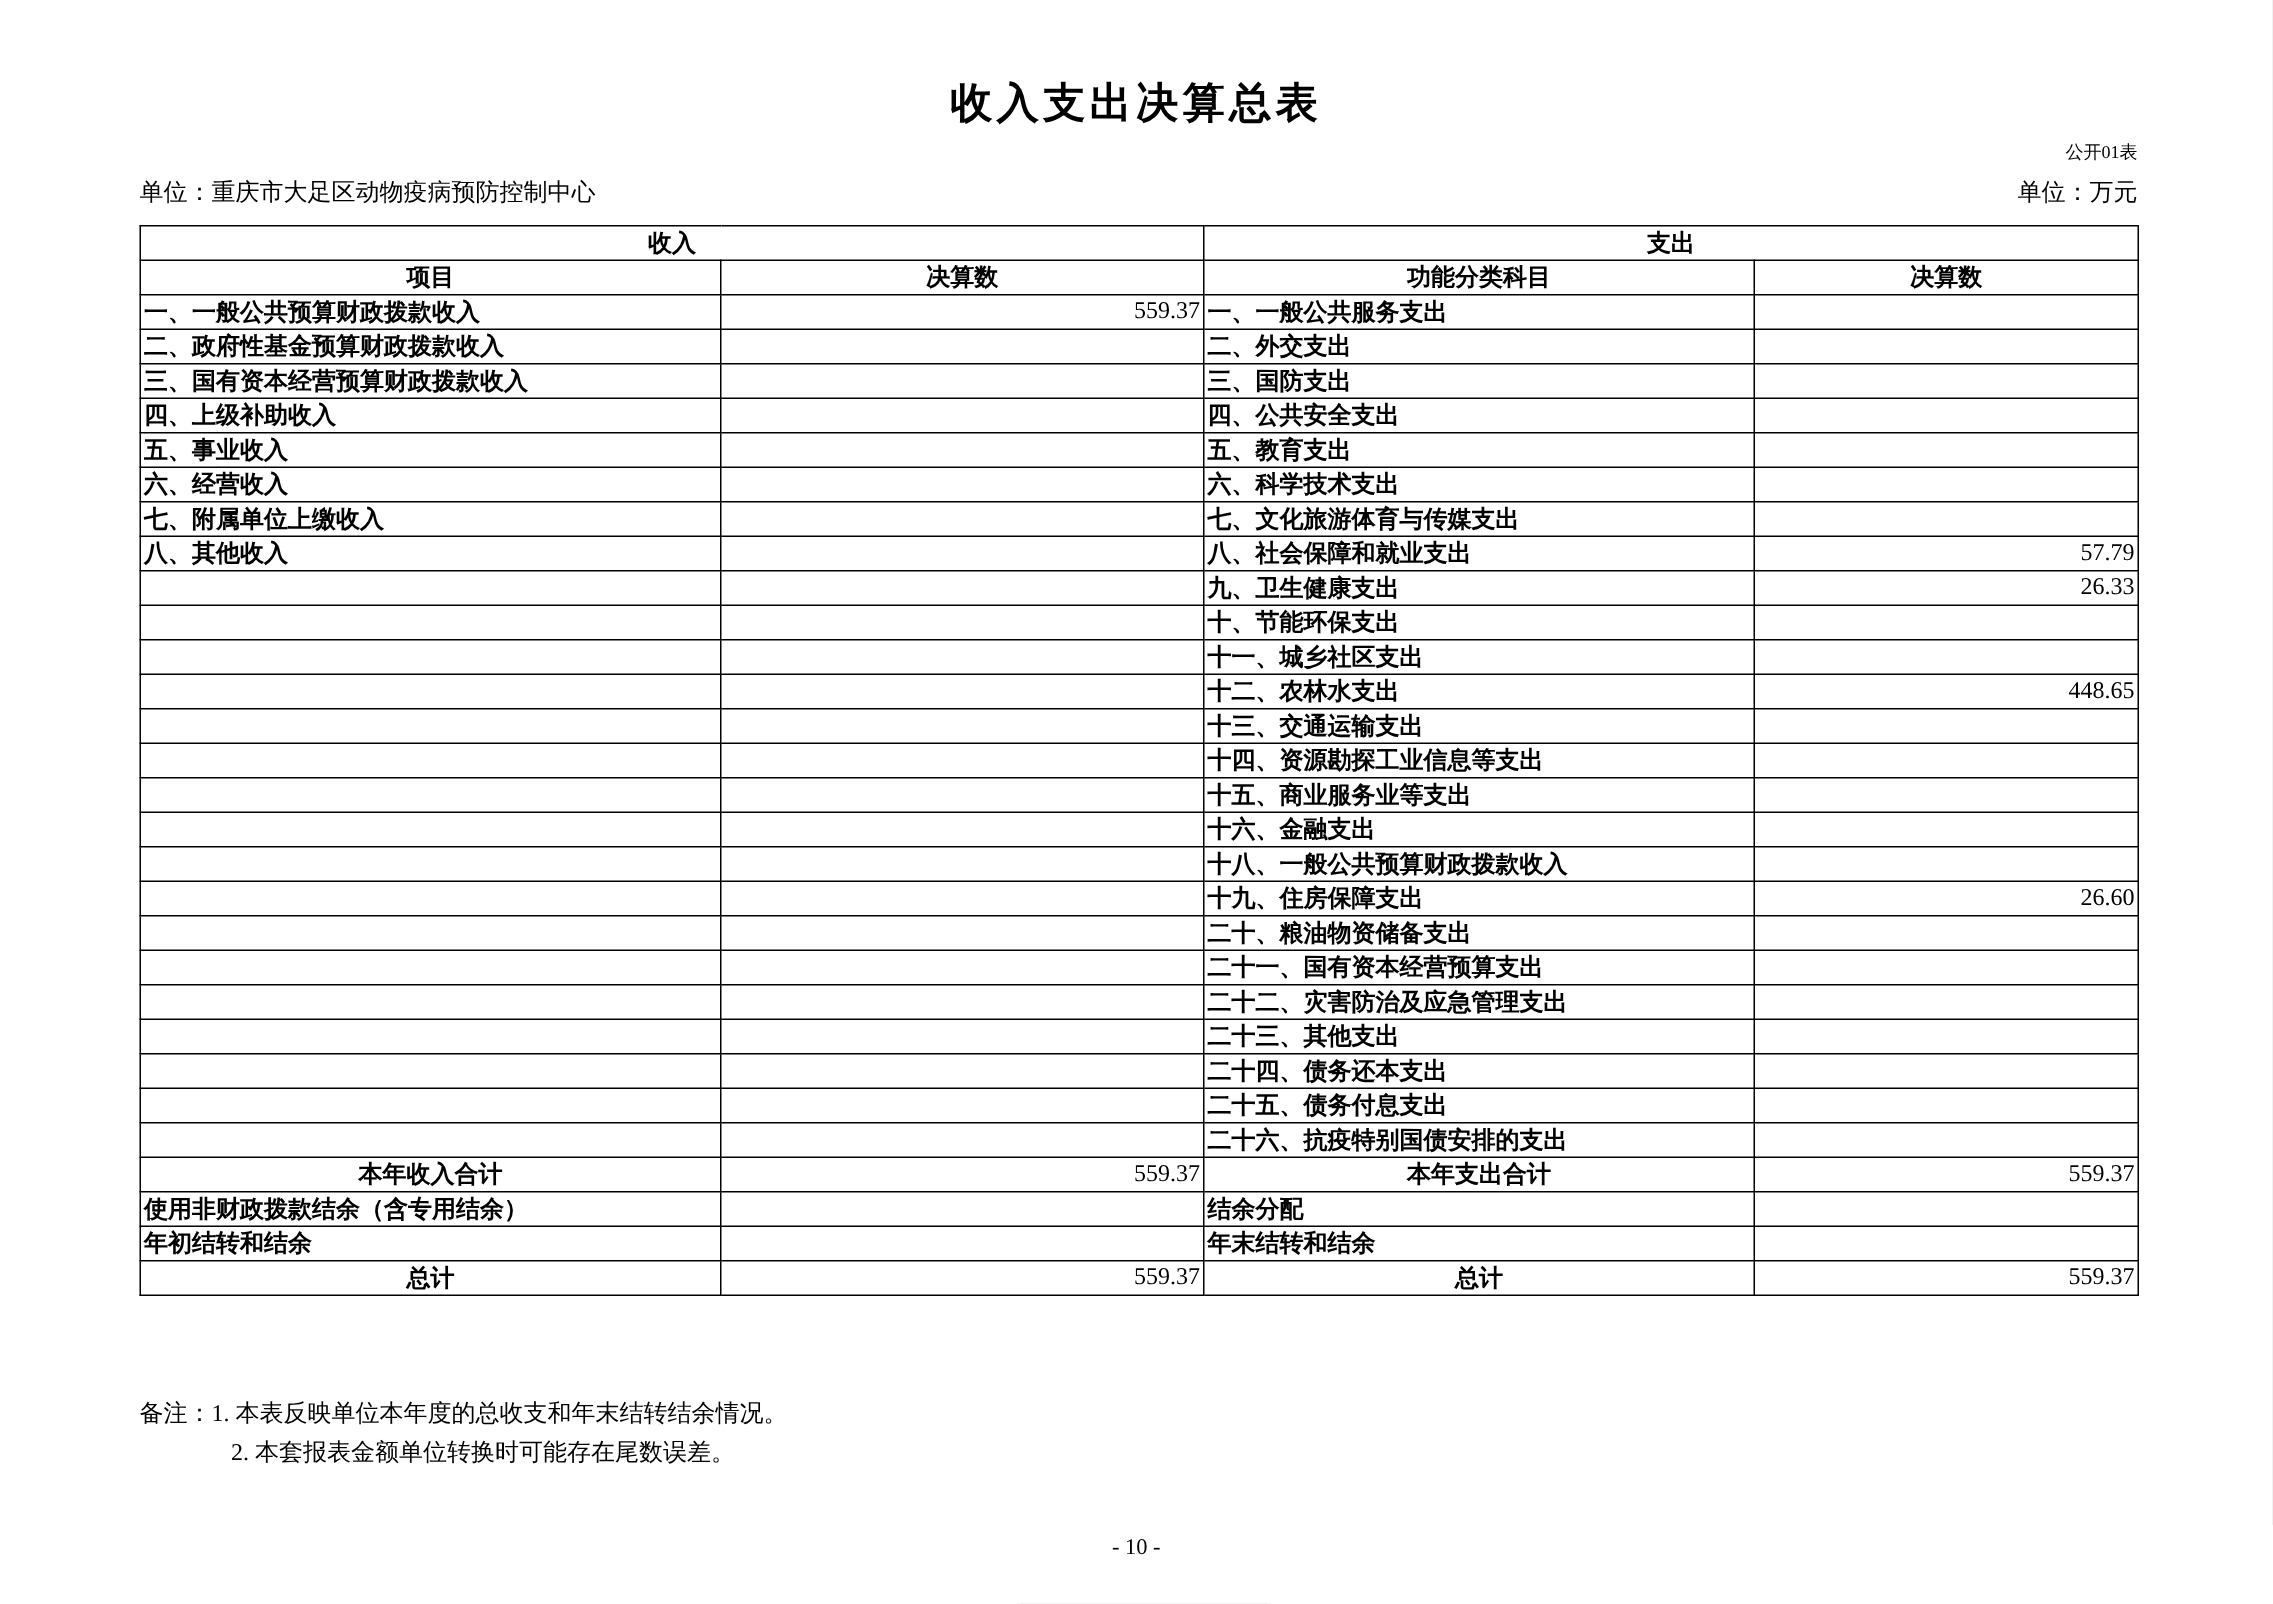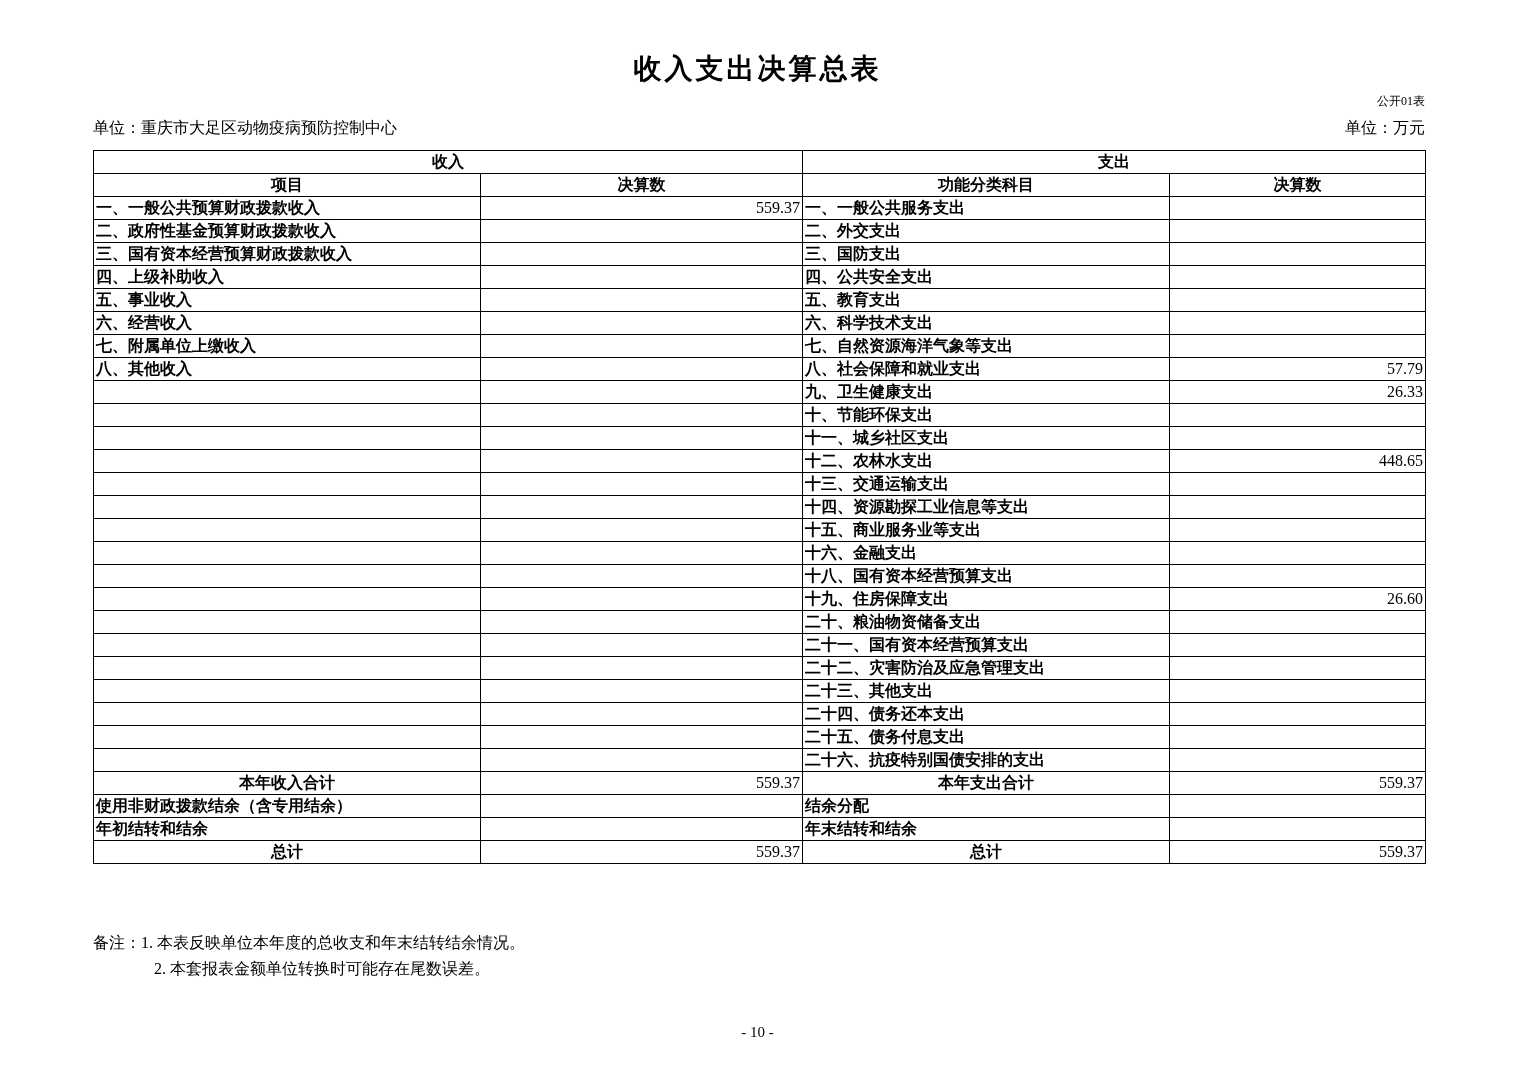--- a/index.html
+++ b/index.html
@@ -124,21 +124,21 @@
         </tr>
         <tr>
           <td class="item">六、经营收入</td>
           <td class="amount"></td>
           <td class="item">六、科学技术支出</td>
           <td class="amount"></td>
         </tr>
         <tr>
           <td class="item">七、附属单位上缴收入</td>
           <td class="amount"></td>
-          <td class="item">七、自然资源海洋气象等支出</td>
+          <td class="item">七、文化旅游体育与传媒支出</td>
           <td class="amount"></td>
         </tr>
         <tr>
           <td class="item">八、其他收入</td>
           <td class="amount"></td>
           <td class="item">八、社会保障和就业支出</td>
           <td class="amount">57.79</td>
         </tr>
         <tr>
           <td class="item"></td>
@@ -184,21 +184,21 @@
         </tr>
         <tr>
           <td class="item"></td>
           <td class="amount"></td>
           <td class="item">十六、金融支出</td>
           <td class="amount"></td>
         </tr>
         <tr>
           <td class="item"></td>
           <td class="amount"></td>
-          <td class="item">十八、国有资本经营预算支出</td>
+          <td class="item">十八、一般公共预算财政拨款收入</td>
           <td class="amount"></td>
         </tr>
         <tr>
           <td class="item"></td>
           <td class="amount"></td>
           <td class="item">十九、住房保障支出</td>
           <td class="amount">26.60</td>
         </tr>
         <tr>
           <td class="item"></td>

